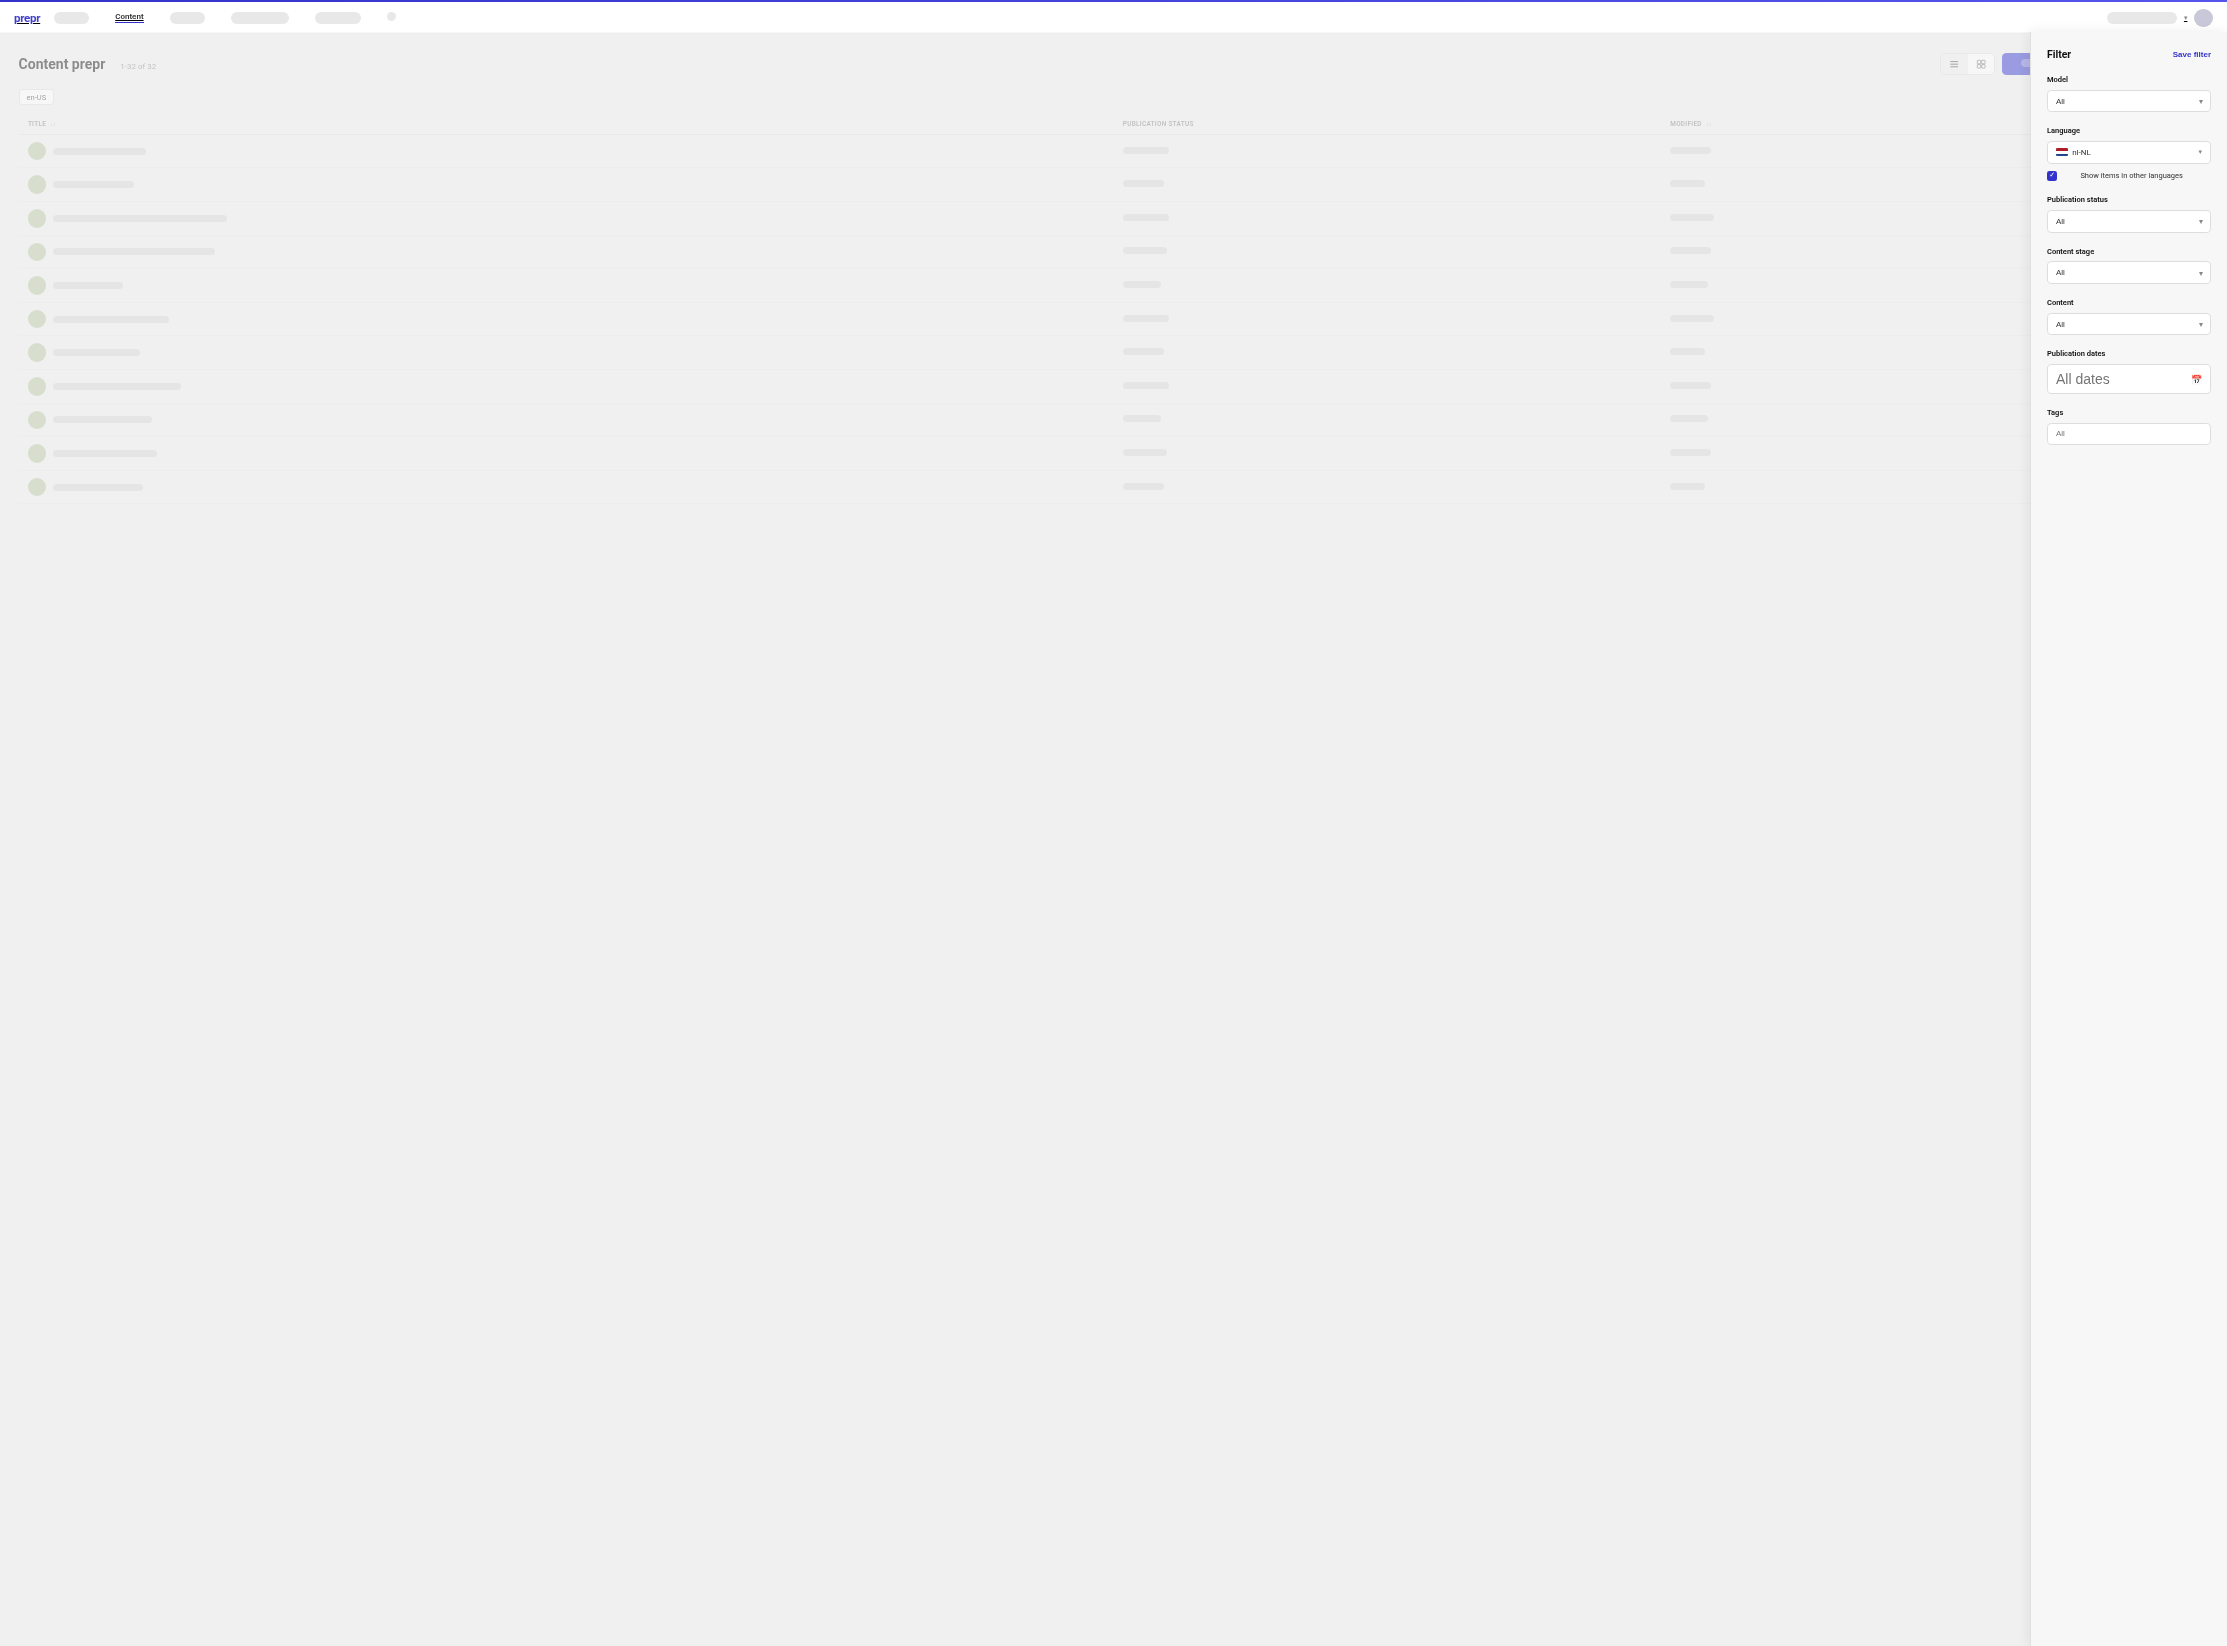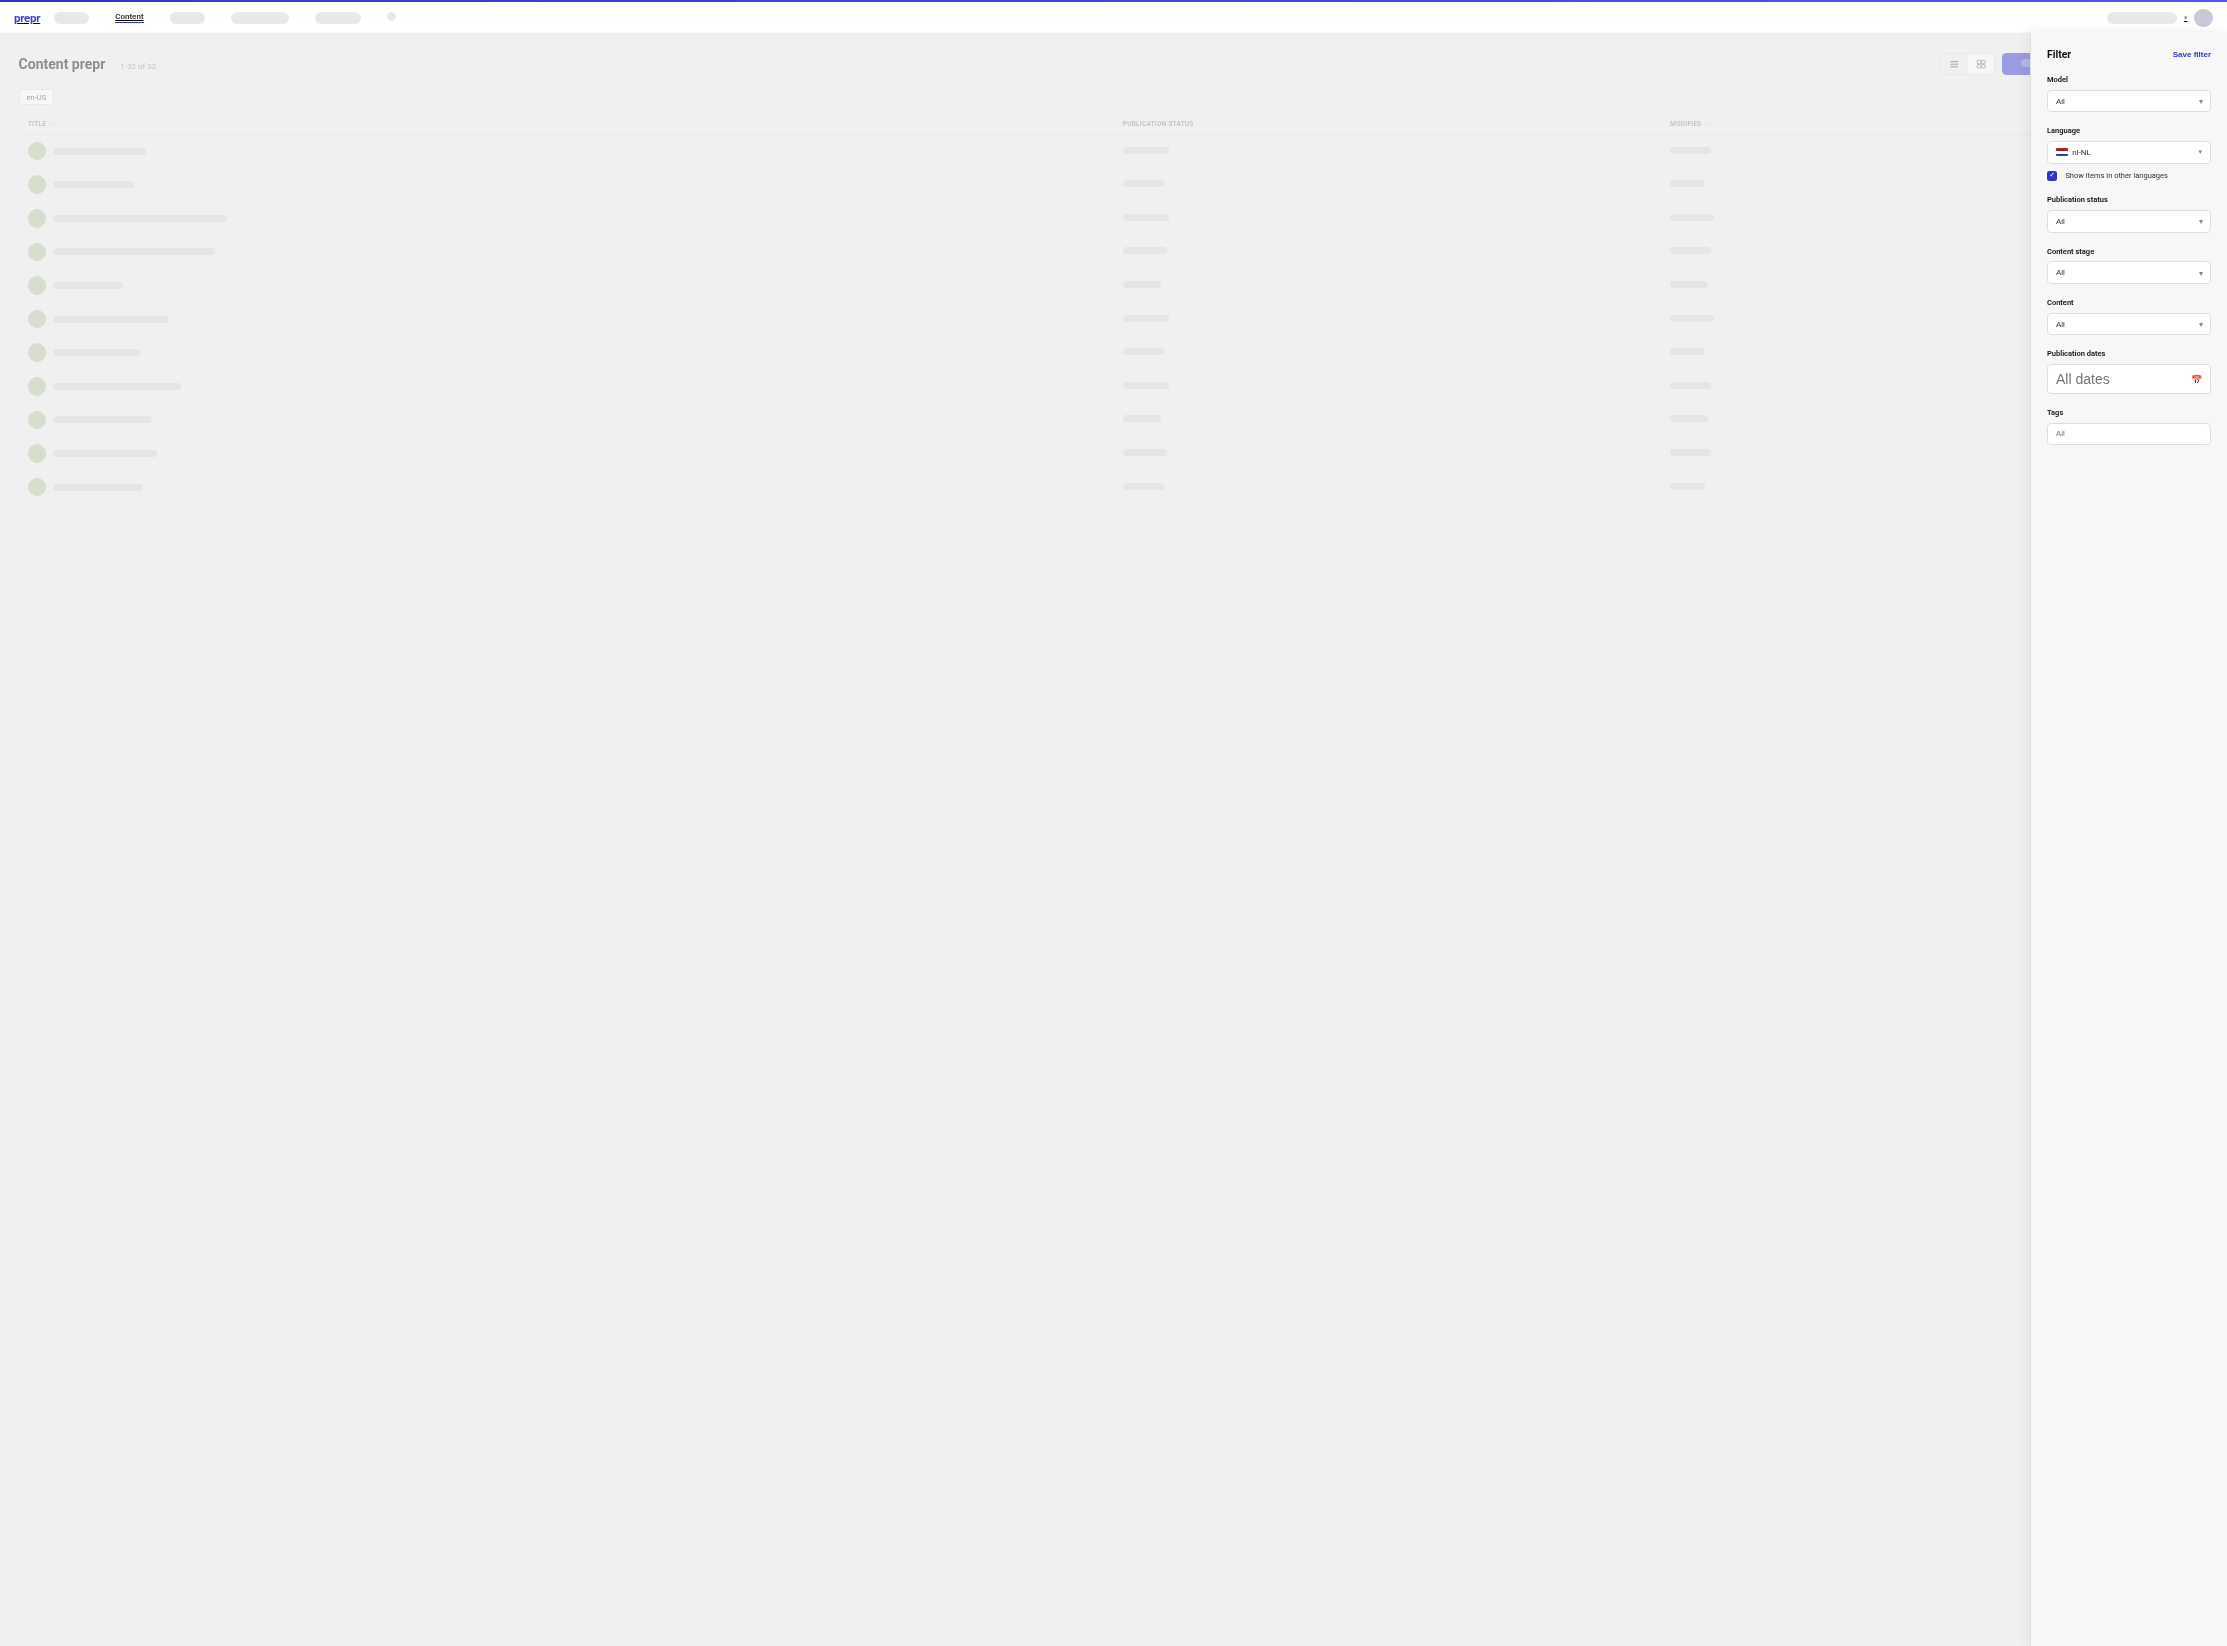--- a/index.html
+++ b/index.html
@@ -339,21 +339,21 @@
     .flag-nl .stripe-blue { background: #21468b; height: 33.33%; }
     .chevron-down {
       margin-left: auto;
       color: #888;
       font-size: 7px;
     }
 
     .checkbox-row {
       display: flex;
       align-items: center;
-      gap: 8px;
+      gap: 23px;
       margin-top: 7px;
     }
     .checkbox-blue {
       width: 10.4px;
       height: 10.4px;
       background: #3333cc;
       border-radius: 2.3px;
       display: flex;
       align-items: center;
       justify-content: center;

